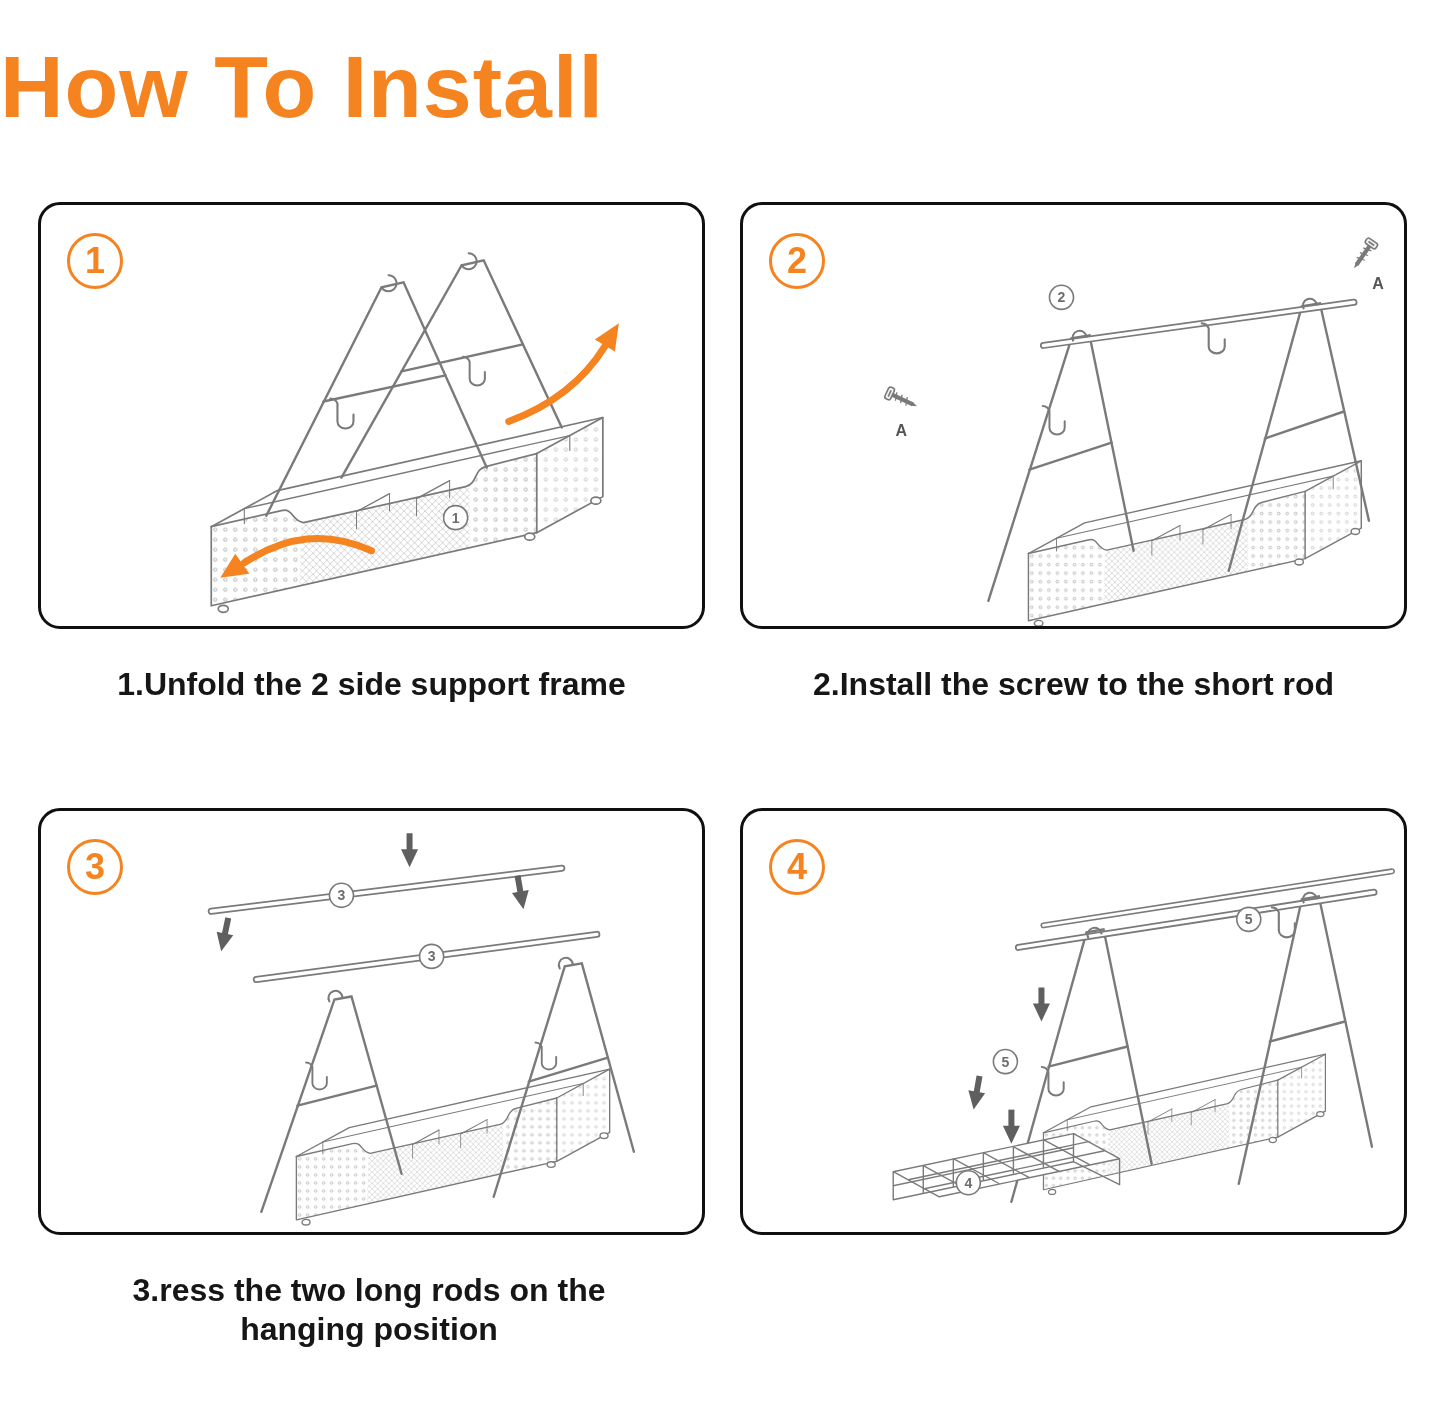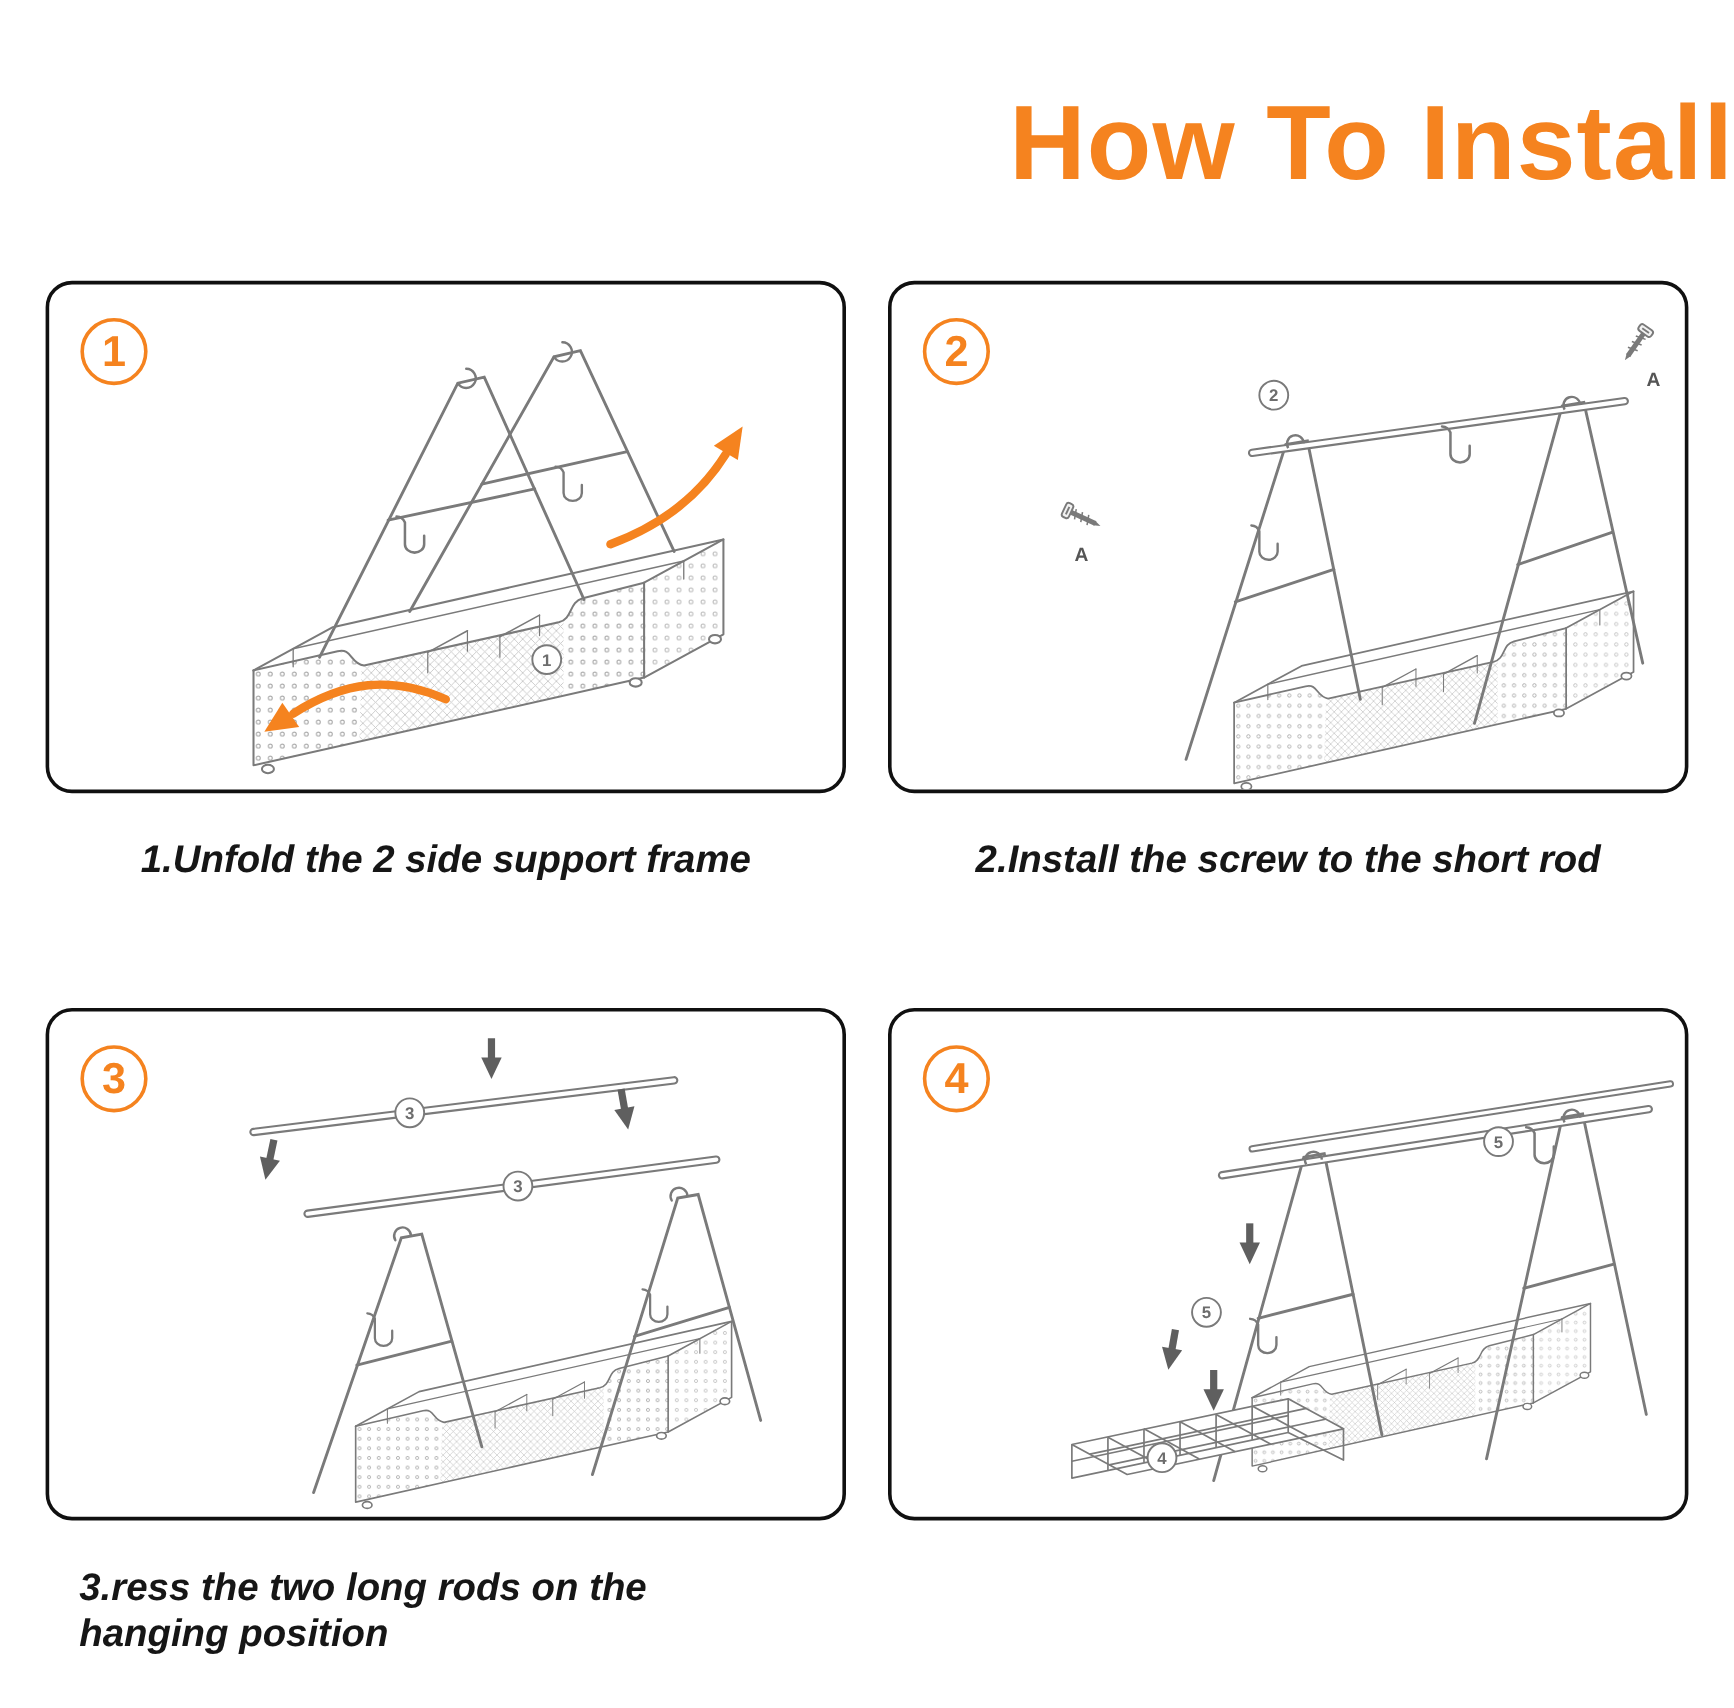--- a/index.html
+++ b/index.html
@@ -3,27 +3,26 @@
 <meta charset="utf-8">
 <style>
   * { margin:0; padding:0; box-sizing:border-box; }
   html,body { background:#ffffff; }
   body {
     width:1445px; height:1423px;
     font-family:"Liberation Sans", sans-serif;
     overflow:hidden; position:relative;
   }
   .page-title {
-    text-align:right;
+    text-align:left;
     color:#F5831F;
     font-size:88px;
     font-weight:bold;
     padding-top:36px;
     letter-spacing:1px;
-    margin-top:32px;
   }
   .grid {
     width:1369px;
     margin:64px auto 0;
     display:grid;
     grid-template-columns:667px 667px;
     column-gap:35px;
     row-gap:104px;
   }
   .step { position:relative; }
@@ -47,24 +46,23 @@
     background:#fff;
   }
   svg.art { position:absolute; left:0; top:0; width:100%; height:100%; }
   .caption {
     font-size:32px;
     font-weight:bold;
     color:#161616;
     margin:36px 6px 0;
     text-align:center;
     line-height:1.22;
-    font-style:italic;
   }
   .caption--left {
-    text-align:left;
+    text-align:center;
     max-width:606px;
     margin:36px 0 0 28px;
   }
   svg text { font-family:"Liberation Sans", sans-serif; font-weight:bold; font-size:14px; fill:#6d6d6d; }
   svg text.lbl { font-size:16px; fill:#555; }
 </style>
 </head>
 <body>
 
 <svg width="0" height="0" style="position:absolute" aria-hidden="true">

